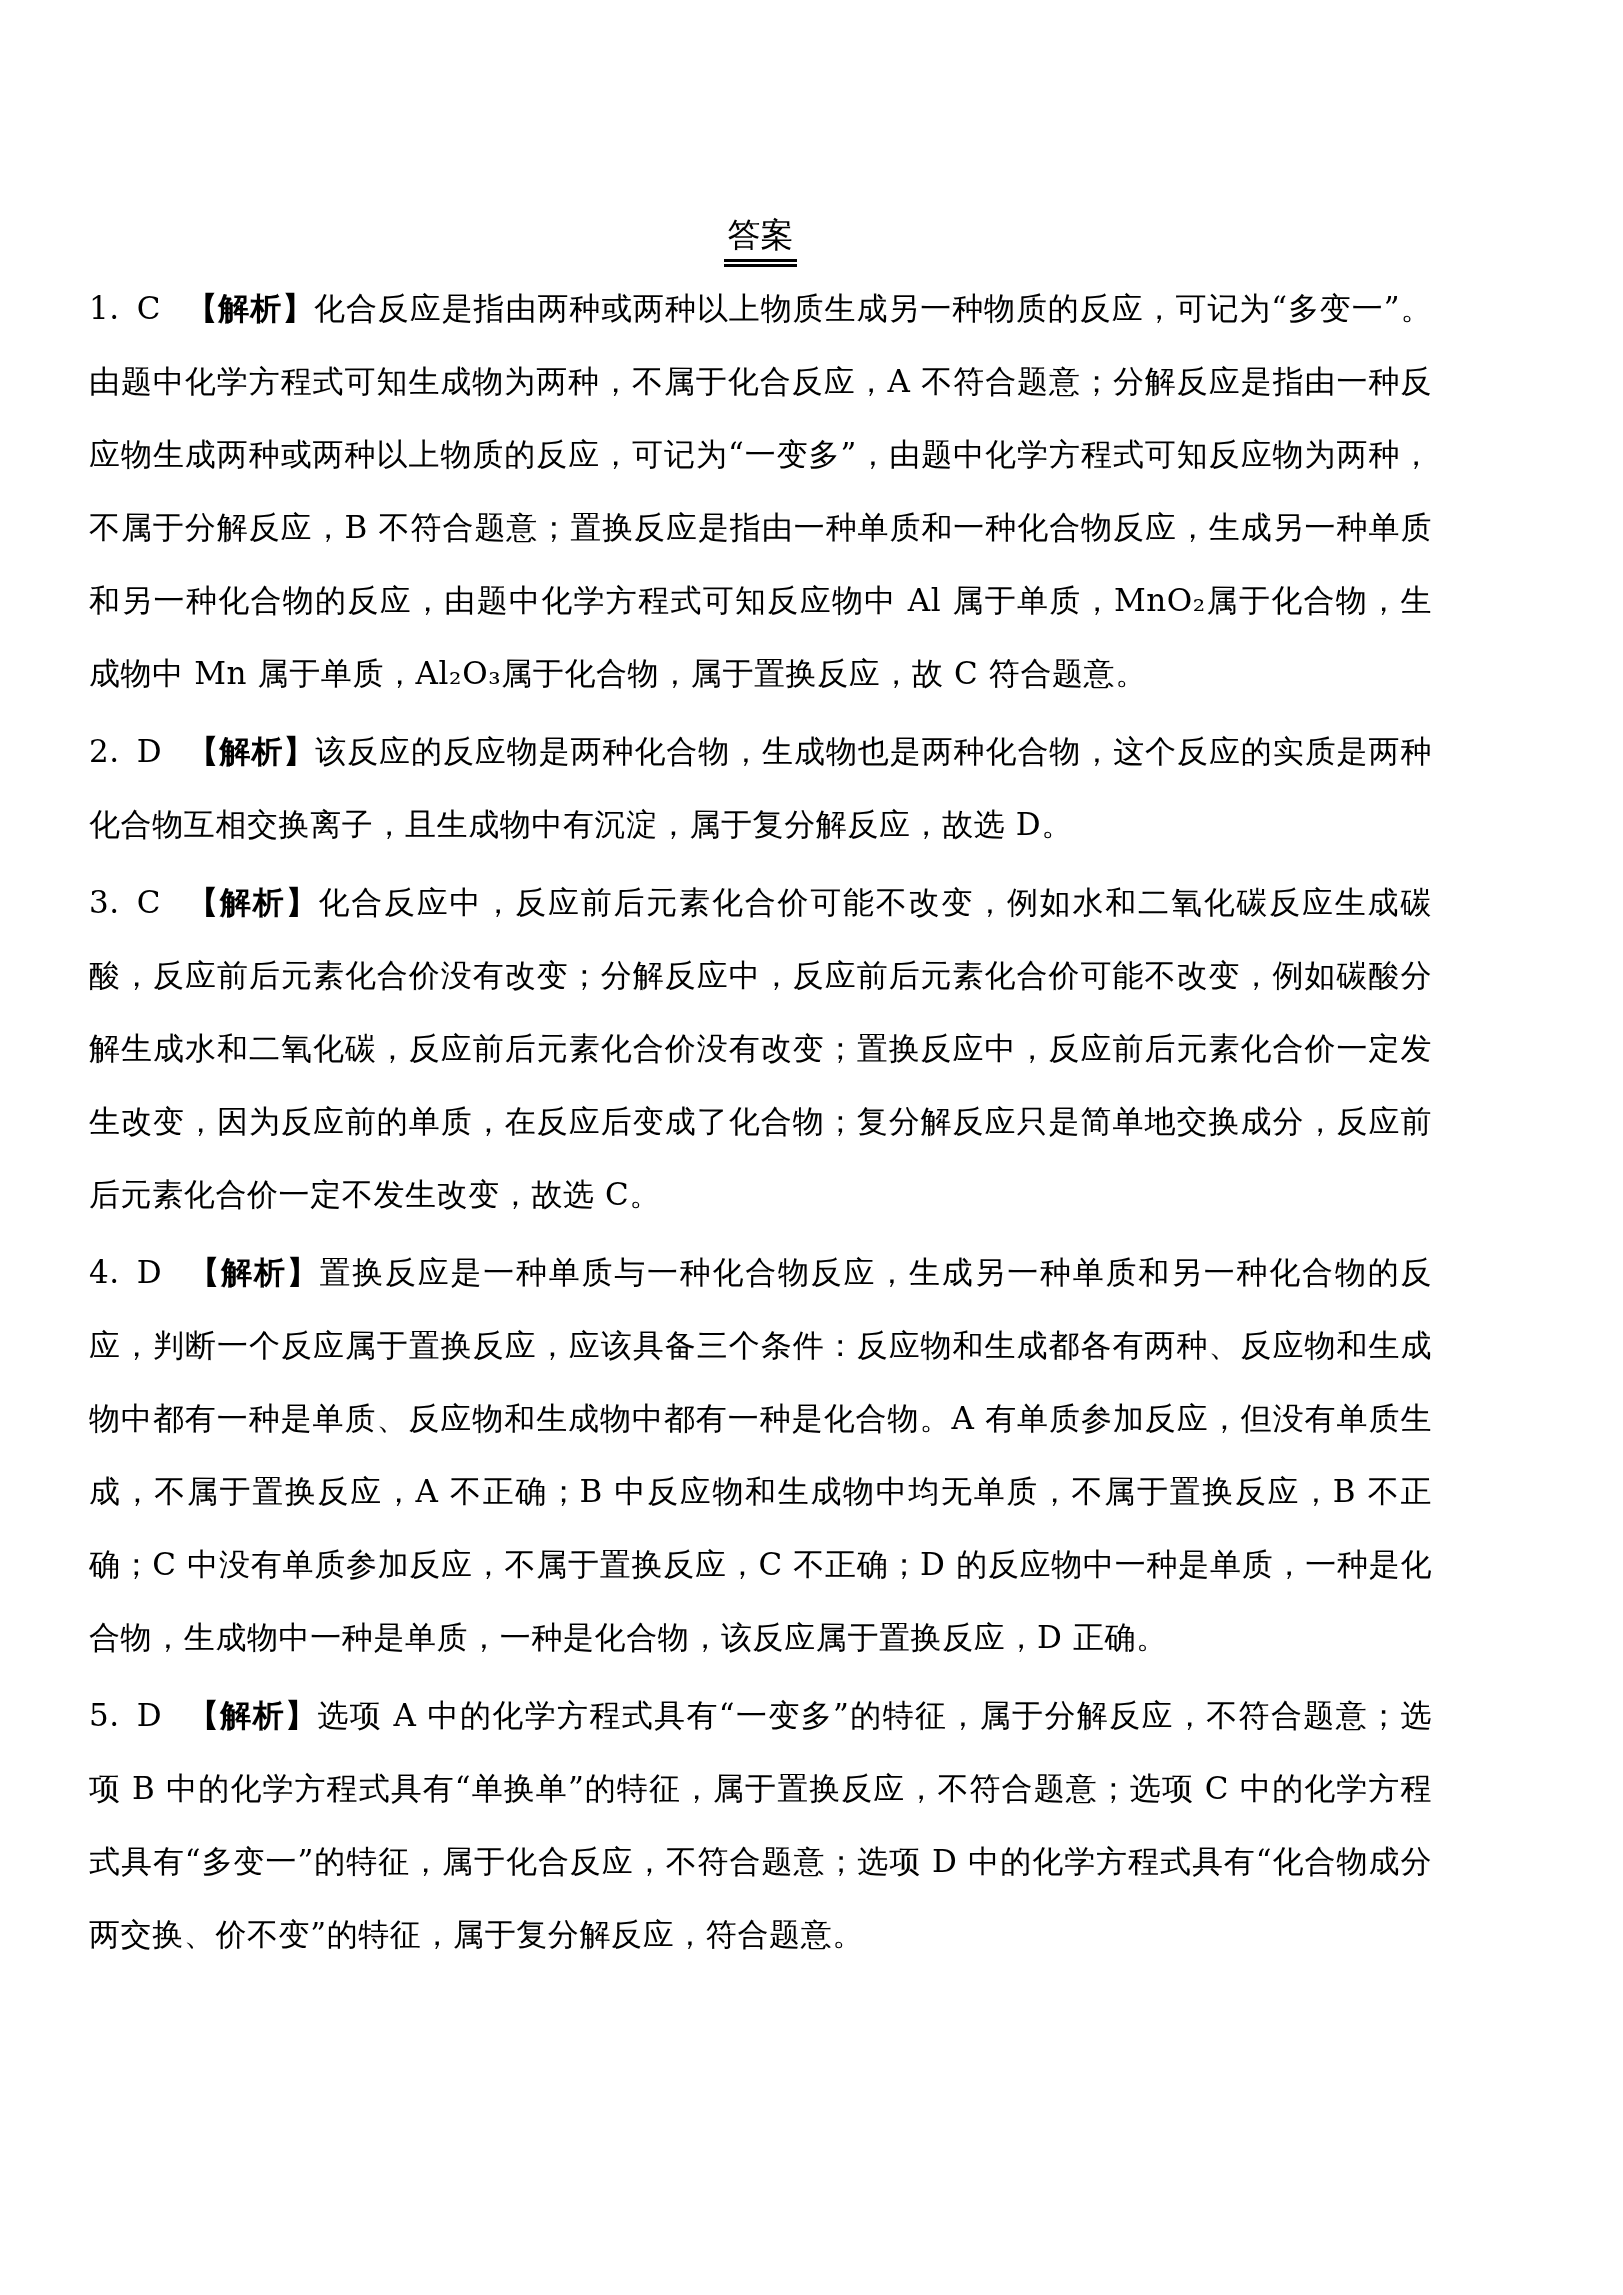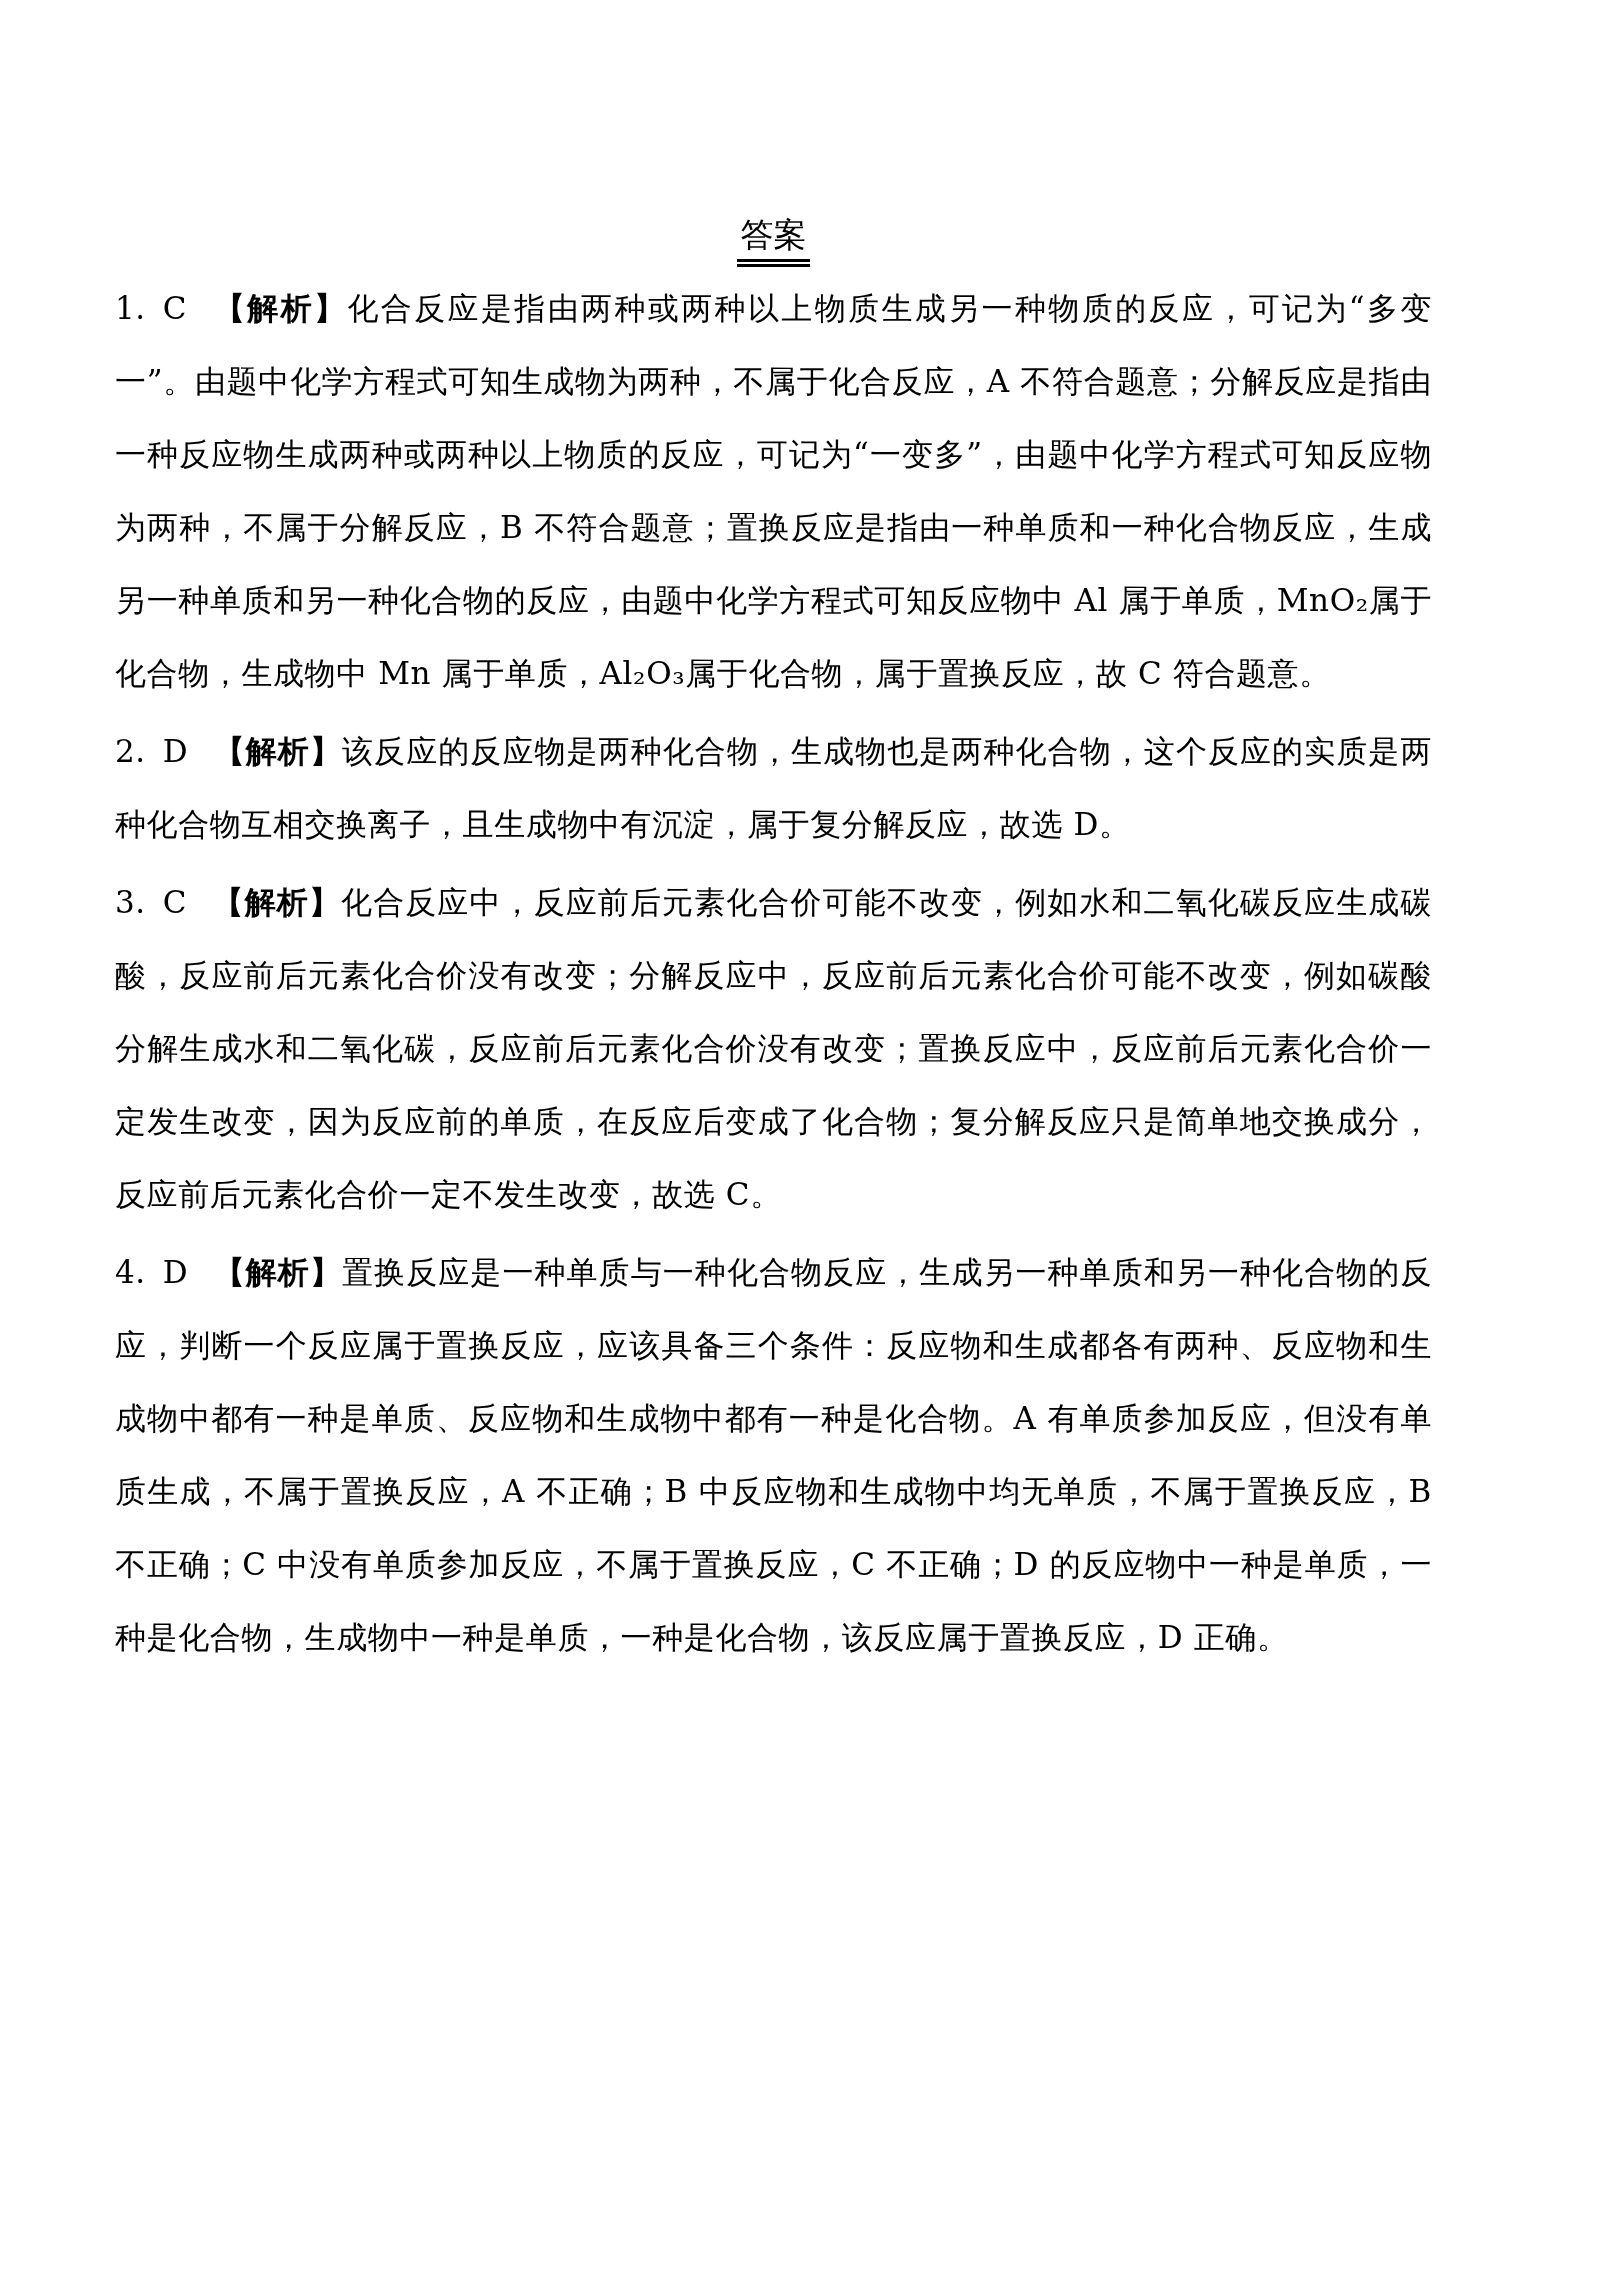--- a/index.html
+++ b/index.html
@@ -7,21 +7,21 @@
     position: relative;
     width: 1623px;
     height: 2295px;
     background: #ffffff;
     color: #000000;
     font-family: "DejaVu Serif", "Liberation Serif", serif;
     font-size: 31px;
     overflow: hidden;
   }
   .content {
-    padding: 216px 186px 0 110px;
+    padding: 216px 186px 0 84px;
   }
   .doc-title {
     margin: 0 0 5.6px 0;
     text-align: center;
     font-size: 33px;
     font-weight: normal;
     line-height: 38px;
   }
   .doc-title .title-underline {
     display: inline-block;
@@ -47,16 +47,17 @@
     <h1 class="doc-title"><span class="title-underline">答案</span></h1>
 
     <p class="answer"><span class="num">1.</span><span class="letter">C</span><span class="label">【解析】</span><span>化合反应是指由两种或两种以上物质生成另一种物质的反应，可记为“多变一”。由题中化学方程式可知生成物为两种，不属于化合反应，A 不符合题意；分解反应是指由一种反应物生成两种或两种以上物质的反应，可记为“一变多”，由题中化学方程式可知反应物为两种，不属于分解反应，B 不符合题意；置换反应是指由一种单质和一种化合物反应，生成另一种单质和另一种化合物的反应，由题中化学方程式可知反应物中 Al 属于单质，MnO₂属于化合物，生成物中 Mn 属于单质，Al₂O₃属于化合物，属于置换反应，故 C 符合题意。</span></p>
 
     <p class="answer"><span class="num">2.</span><span class="letter">D</span><span class="label">【解析】</span><span>该反应的反应物是两种化合物，生成物也是两种化合物，这个反应的实质是两种化合物互相交换离子，且生成物中有沉淀，属于复分解反应，故选 D。</span></p>
 
     <p class="answer"><span class="num">3.</span><span class="letter">C</span><span class="label">【解析】</span><span>化合反应中，反应前后元素化合价可能不改变，例如水和二氧化碳反应生成碳酸，反应前后元素化合价没有改变；分解反应中，反应前后元素化合价可能不改变，例如碳酸分解生成水和二氧化碳，反应前后元素化合价没有改变；置换反应中，反应前后元素化合价一定发生改变，因为反应前的单质，在反应后变成了化合物；复分解反应只是简单地交换成分，反应前后元素化合价一定不发生改变，故选 C。</span></p>
 
     <p class="answer"><span class="num">4.</span><span class="letter">D</span><span class="label">【解析】</span><span>置换反应是一种单质与一种化合物反应，生成另一种单质和另一种化合物的反应，判断一个反应属于置换反应，应该具备三个条件：反应物和生成都各有两种、反应物和生成物中都有一种是单质、反应物和生成物中都有一种是化合物。A 有单质参加反应，但没有单质生成，不属于置换反应，A 不正确；B 中反应物和生成物中均无单质，不属于置换反应，B 不正确；C 中没有单质参加反应，不属于置换反应，C 不正确；D 的反应物中一种是单质，一种是化合物，生成物中一种是单质，一种是化合物，该反应属于置换反应，D 正确。</span></p>
 
+    <p class="answer"><span class="num">5.</span><span class="letter">D</span><span class="label">【解析】</span><span>选项 A 中的化学方程式具有“一变多”的特征，属于分解反应，不符合题意；选项 B 中的化学方程式具有“单换单”的特征，属于置换反应，不符合题意；选项 C 中的化学方程式具有“多变一”的特征，属于化合反应，不符合题意；选项 D 中的化学方程式具有“化合物成分两交换、价不变”的特征，属于复分解反应，符合题意。</span></p>
 
   </div>
 </div>
 
 
 </body></html>

